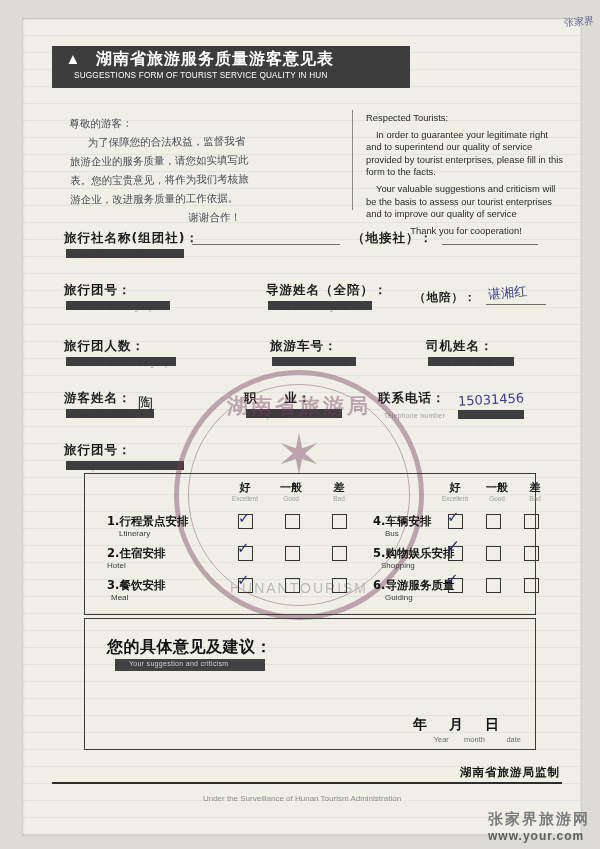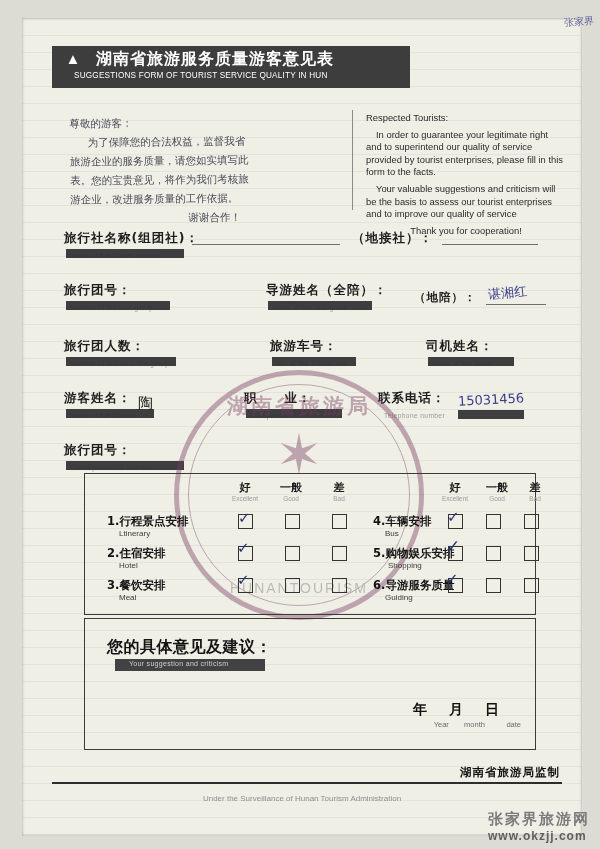--- a/index.html
+++ b/index.html
@@ -116,21 +116,21 @@
     position:absolute;left:22px;top:18px;font-size:16px;font-weight:bold;
     color:#141414;font-family:"DejaVu Sans", sans-serif;letter-spacing:.5px;
   }
   .sugg .bar{
     position:absolute;left:30px;top:40px;width:150px;height:12px;background:#2f2f33;opacity:.9;
   }
   .sugg .barlabel{
     position:absolute;left:44px;top:41px;font-size:7px;color:#cfcfcf;letter-spacing:.3px;
   }
 
-  .date{position:absolute;right:14px;bottom:20px;text-align:right;}
+  .date{position:absolute;right:14px;bottom:5px;text-align:right;}
   .date .zh{font-size:14px;font-weight:bold;color:#111;font-family:"DejaVu Sans",sans-serif;letter-spacing:22px;}
   .date .en{font-size:7.5px;color:#6c6c6c;letter-spacing:0;margin-top:1px;}
   .date .en span{display:inline-block;width:34px;}
 
   
   .footline{position:absolute;left:30px;right:20px;bottom:52px;height:2px;background:#2d2d2d;}
   .footzh{position:absolute;right:22px;bottom:56px;font-size:11.5px;font-weight:bold;color:#111;font-family:"DejaVu Sans",sans-serif;letter-spacing:1px;}
   .footen{position:absolute;left:50%;transform:translateX(-50%);bottom:33px;font-size:8px;color:#8e8e8e;text-align:center;}
 
   
@@ -303,48 +303,48 @@
         <div class="t"><span>1.</span><span>行程景点安排</span></div>
         <div class="e" style="margin-left:12px">Ltinerary</div>
       </div>
       <div class="cb" style="left:153px;top:40px"></div>
       <div class="tick" style="left:153px;top:38px">✓</div>
       <div class="cb" style="left:200px;top:40px"></div>
       <div class="cb" style="left:247px;top:40px"></div>
 
       <div class="item" style="left:22px;top:72px">
         <div class="t"><span>2.</span><span>住宿安排</span></div>
-        <div class="e" style="margin-left:12px">Hotel</div>
+        <div class="e" style="">Hotel</div>
       </div>
       <div class="cb" style="left:153px;top:72px"></div>
       <div class="tick" style="left:152px;top:68px">✓</div>
       <div class="cb" style="left:200px;top:72px"></div>
       <div class="cb" style="left:247px;top:72px"></div>
 
       <div class="item" style="left:22px;top:104px">
         <div class="t"><span>3.</span><span>餐饮安排</span></div>
-        <div class="e" style="margin-left:12px">Meal</div>
+        <div class="e" style="margin-left:4px">Meal</div>
       </div>
       <div class="cb" style="left:153px;top:104px"></div>
       <div class="tick" style="left:152px;top:100px">✓</div>
       <div class="cb" style="left:200px;top:104px"></div>
       <div class="cb" style="left:247px;top:104px"></div>
 
       <div class="item" style="left:288px;top:40px">
         <div class="t"><span>4.</span><span>车辆安排</span></div>
         <div class="e" style="margin-left:12px">Bus</div>
       </div>
       <div class="cb" style="left:363px;top:40px"></div>
       <div class="tick" style="left:362px;top:37px">✓</div>
       <div class="cb" style="left:401px;top:40px"></div>
       <div class="cb" style="left:439px;top:40px"></div>
 
       <div class="item" style="left:288px;top:72px">
         <div class="t"><span>5.</span><span>购物娱乐安排</span></div>
-        <div class="e" style="margin-left:15px">Shopping</div>
+        <div class="e" style="margin-left:8px">Shopping</div>
       </div>
       <div class="cb" style="left:363px;top:72px"></div>
       <div class="tick" style="left:361px;top:66px;font-size:17px">✓</div>
       <div class="cb" style="left:401px;top:72px"></div>
       <div class="cb" style="left:439px;top:72px"></div>
 
       <div class="item" style="left:288px;top:104px">
         <div class="t"><span>6.</span><span>导游服务质量</span></div>
         <div class="e" style="margin-left:12px">Guiding</div>
       </div>
@@ -373,14 +373,14 @@
     <div class="footzh">湖南省旅游局监制</div>
     <div class="footen">Under the Surveillance of Hunan Tourism Administration</div>
 
   </div>
 </div>
 
 <div class="margin-note">张家界</div>
 
 <div class="wm">
   <div class="l1">张家界旅游网</div>
-  <div class="l2">www.okzjj.com</div>
+  <div class="l2">www.your.com</div>
 </div>
 
 </body></html>

